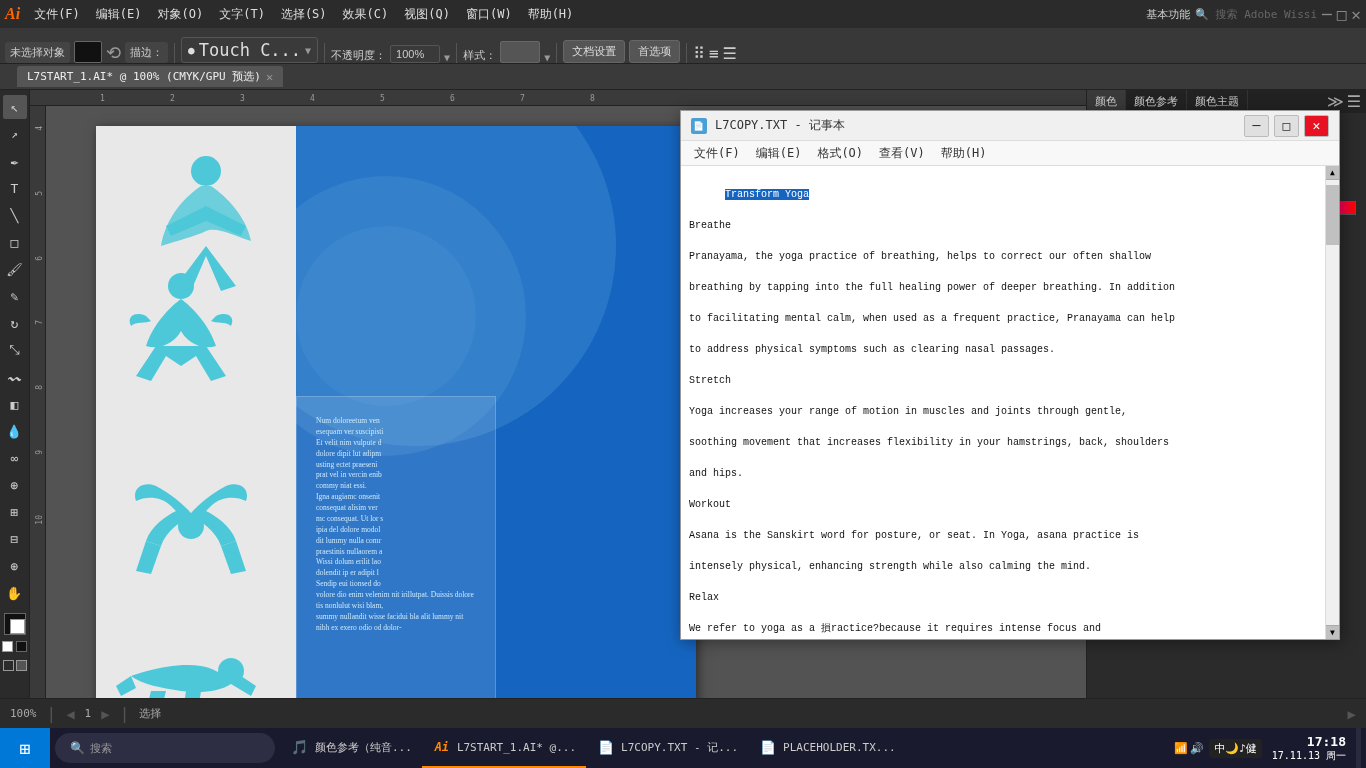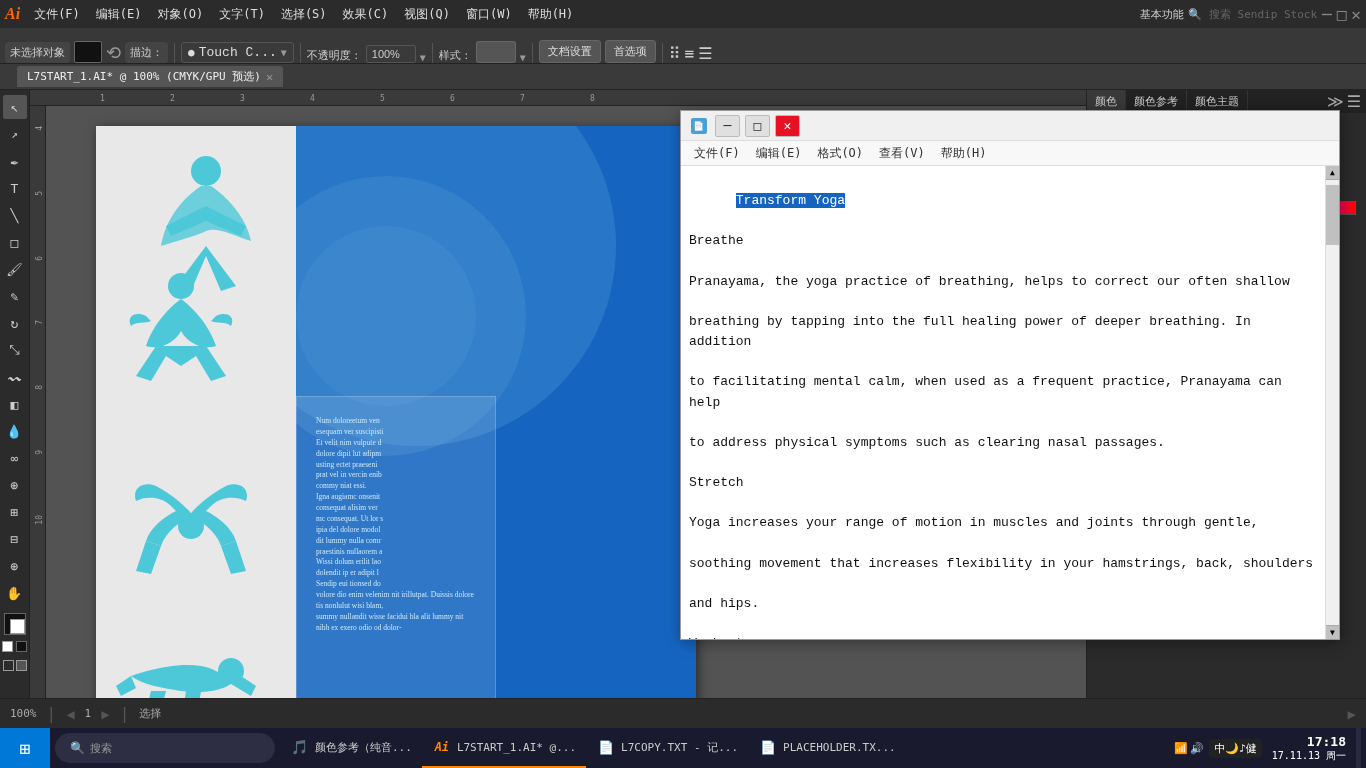--- a/index.html
+++ b/index.html
@@ -76,56 +76,56 @@
     .notepad-window { position: absolute; top: 110px; left: 680px; width: 660px; height: 530px; background: white; border: 1px solid #999; box-shadow: 2px 2px 15px rgba(0,0,0,0.4); display: flex; flex-direction: column; z-index: 50; }
     .notepad-titlebar { height: 30px; background: #f0f0f0; display: flex; align-items: center; padding: 0 10px; border-bottom: 1px solid #ddd; }
     .notepad-icon { width: 16px; height: 16px; margin-right: 8px; background: #4a9fd4; border-radius: 2px; display: flex; align-items: center; justify-content: center; }
     .notepad-title { flex: 1; font-size: 12px; color: #333; }
     .notepad-controls { display: flex; gap: 5px; }
     .notepad-control { width: 25px; height: 22px; background: #e0e0e0; border: 1px solid #bbb; display: flex; align-items: center; justify-content: center; cursor: pointer; font-size: 13px; color: #333; border-radius: 2px; }
     .notepad-control.close-btn { background: #e81123; color: white; }
     .notepad-menubar { height: 25px; background: #f8f8f8; display: flex; align-items: center; padding: 0 5px; border-bottom: 1px solid #ddd; }
     .notepad-menu-item { color: #333; font-size: 12px; padding: 3px 8px; cursor: pointer; border-radius: 2px; }
     .notepad-layout { display: flex; flex: 1; overflow: hidden; }
-    .notepad-text-area { flex: 1; overflow-y: scroll; padding: 5px 8px; font-family: 'Courier New', monospace; font-size: 13px; line-height: 1.55; color: #111; white-space: pre-wrap; }
+    .notepad-text-area { flex: 1; overflow-y: scroll; padding: 5px 8px; font-family: 'Courier New', monospace; font-size: 10px; line-height: 1.55; color: #111; white-space: pre-wrap; }
   </style>
 </head>
 <body>
 
 <div class="ai-window">
 
   <div class="ai-menubar">
     <span class="ai-logo">Ai</span>
     <span class="ai-menu-item">文件(F)</span>
     <span class="ai-menu-item">编辑(E)</span>
     <span class="ai-menu-item">对象(O)</span>
     <span class="ai-menu-item">文字(T)</span>
     <span class="ai-menu-item">选择(S)</span>
     <span class="ai-menu-item">效果(C)</span>
     <span class="ai-menu-item">视图(Q)</span>
     <span class="ai-menu-item">窗口(W)</span>
     <span class="ai-menu-item">帮助(H)</span>
     <div class="ai-menubar-right">
       <span style="color:#ccc;font-size:11px;">基本功能</span>
-      <span style="color:#666;font-size:11px;">🔍 搜索 Sendip Stock</span>
+      <span style="color:#666;font-size:11px;">🔍 搜索 Adobe Wissi</span>
       <span style="color:#888;font-size:16px;">─</span>
       <span style="color:#888;font-size:16px;">□</span>
       <span style="color:#888;font-size:16px;">✕</span>
     </div>
   </div>
 
   <div class="ai-toolbar">
     <span class="toolbar-item">未选择对象</span>
     <div class="toolbar-color-box"></div>
     <span style="font-size:18px;color:#999;">⟲</span>
     <span class="toolbar-item">描边：</span>
     <div class="toolbar-divider"></div>
     <div style="background:#3a3a3a;border:1px solid #555;border-radius:3px;padding:2px 6px;display:flex;align-items:center;gap:4px;">
       <span style="color:#ddd;font-size:11px;">●</span>
-      <span style="color:#ddd;font-size:13px;font-family:Liberation Mono, monospace;">Touch C...</span>
+      <span style="color:#ddd;font-size:17px;">Touch C...</span>
       <span style="color:#999;font-size:10px;">▼</span>
     </div>
     <div class="toolbar-divider"></div>
     <span style="color:#ccc;font-size:11px;">不透明度：</span>
     <input class="toolbar-input" value="100%" style="width: 50px;">
     <span style="color:#999;font-size:10px;">▼</span>
     <div class="toolbar-divider"></div>
     <span style="color:#ccc;font-size:11px;">样式：</span>
     <div style="width:40px;height:22px;background:#555;border:1px solid #666;border-radius:2px;"></div>
     <span style="color:#999;font-size:10px;">▼</span>
@@ -330,20 +330,21 @@
     <span class="status-item">选择</span>
     <span style="color:#555;font-size:14px;margin-left:auto;">▶</span>
   </div>
 </div>
 
 <div class="notepad-window">
   <div class="notepad-titlebar">
     <div class="notepad-icon">
       <span style="color:white;font-size:9px;">📄</span>
     </div>
+    <span class="notepad-title">L7COPY.TXT - 记事本</span>
     <div class="notepad-controls">
       <div class="notepad-control">─</div>
       <div class="notepad-control">□</div>
       <div class="notepad-control close-btn">✕</div>
     </div>
   </div>
   <div class="notepad-menubar">
     <span class="notepad-menu-item">文件(F)</span>
     <span class="notepad-menu-item">编辑(E)</span>
     <span class="notepad-menu-item">格式(O)</span>

